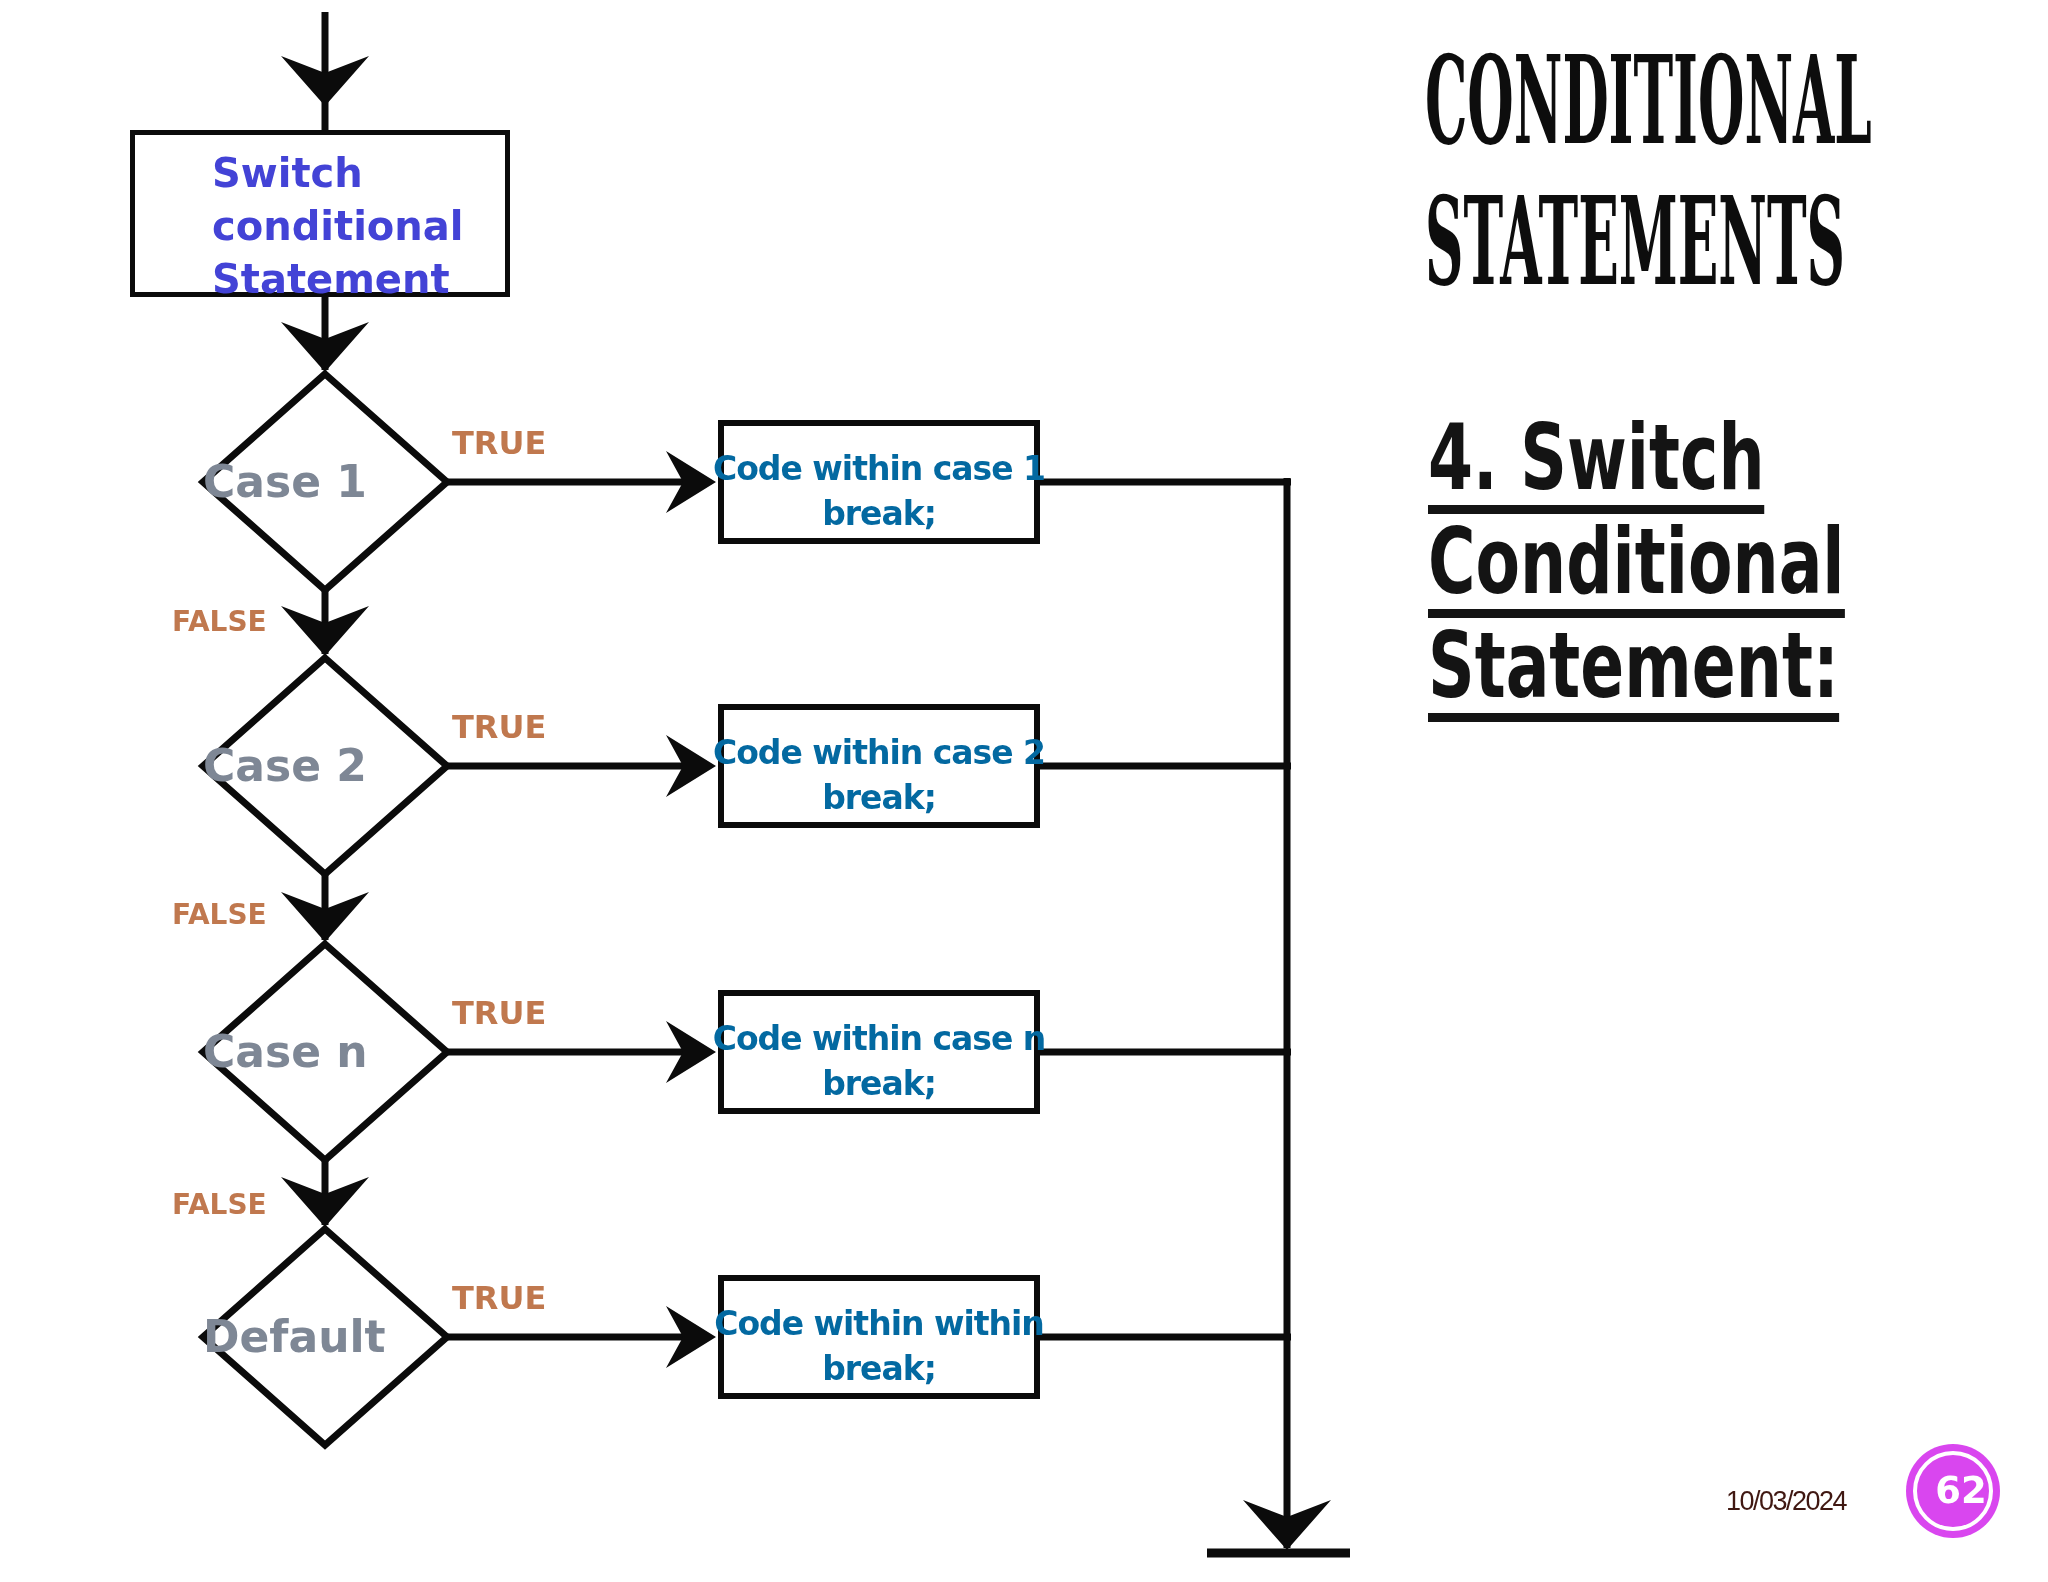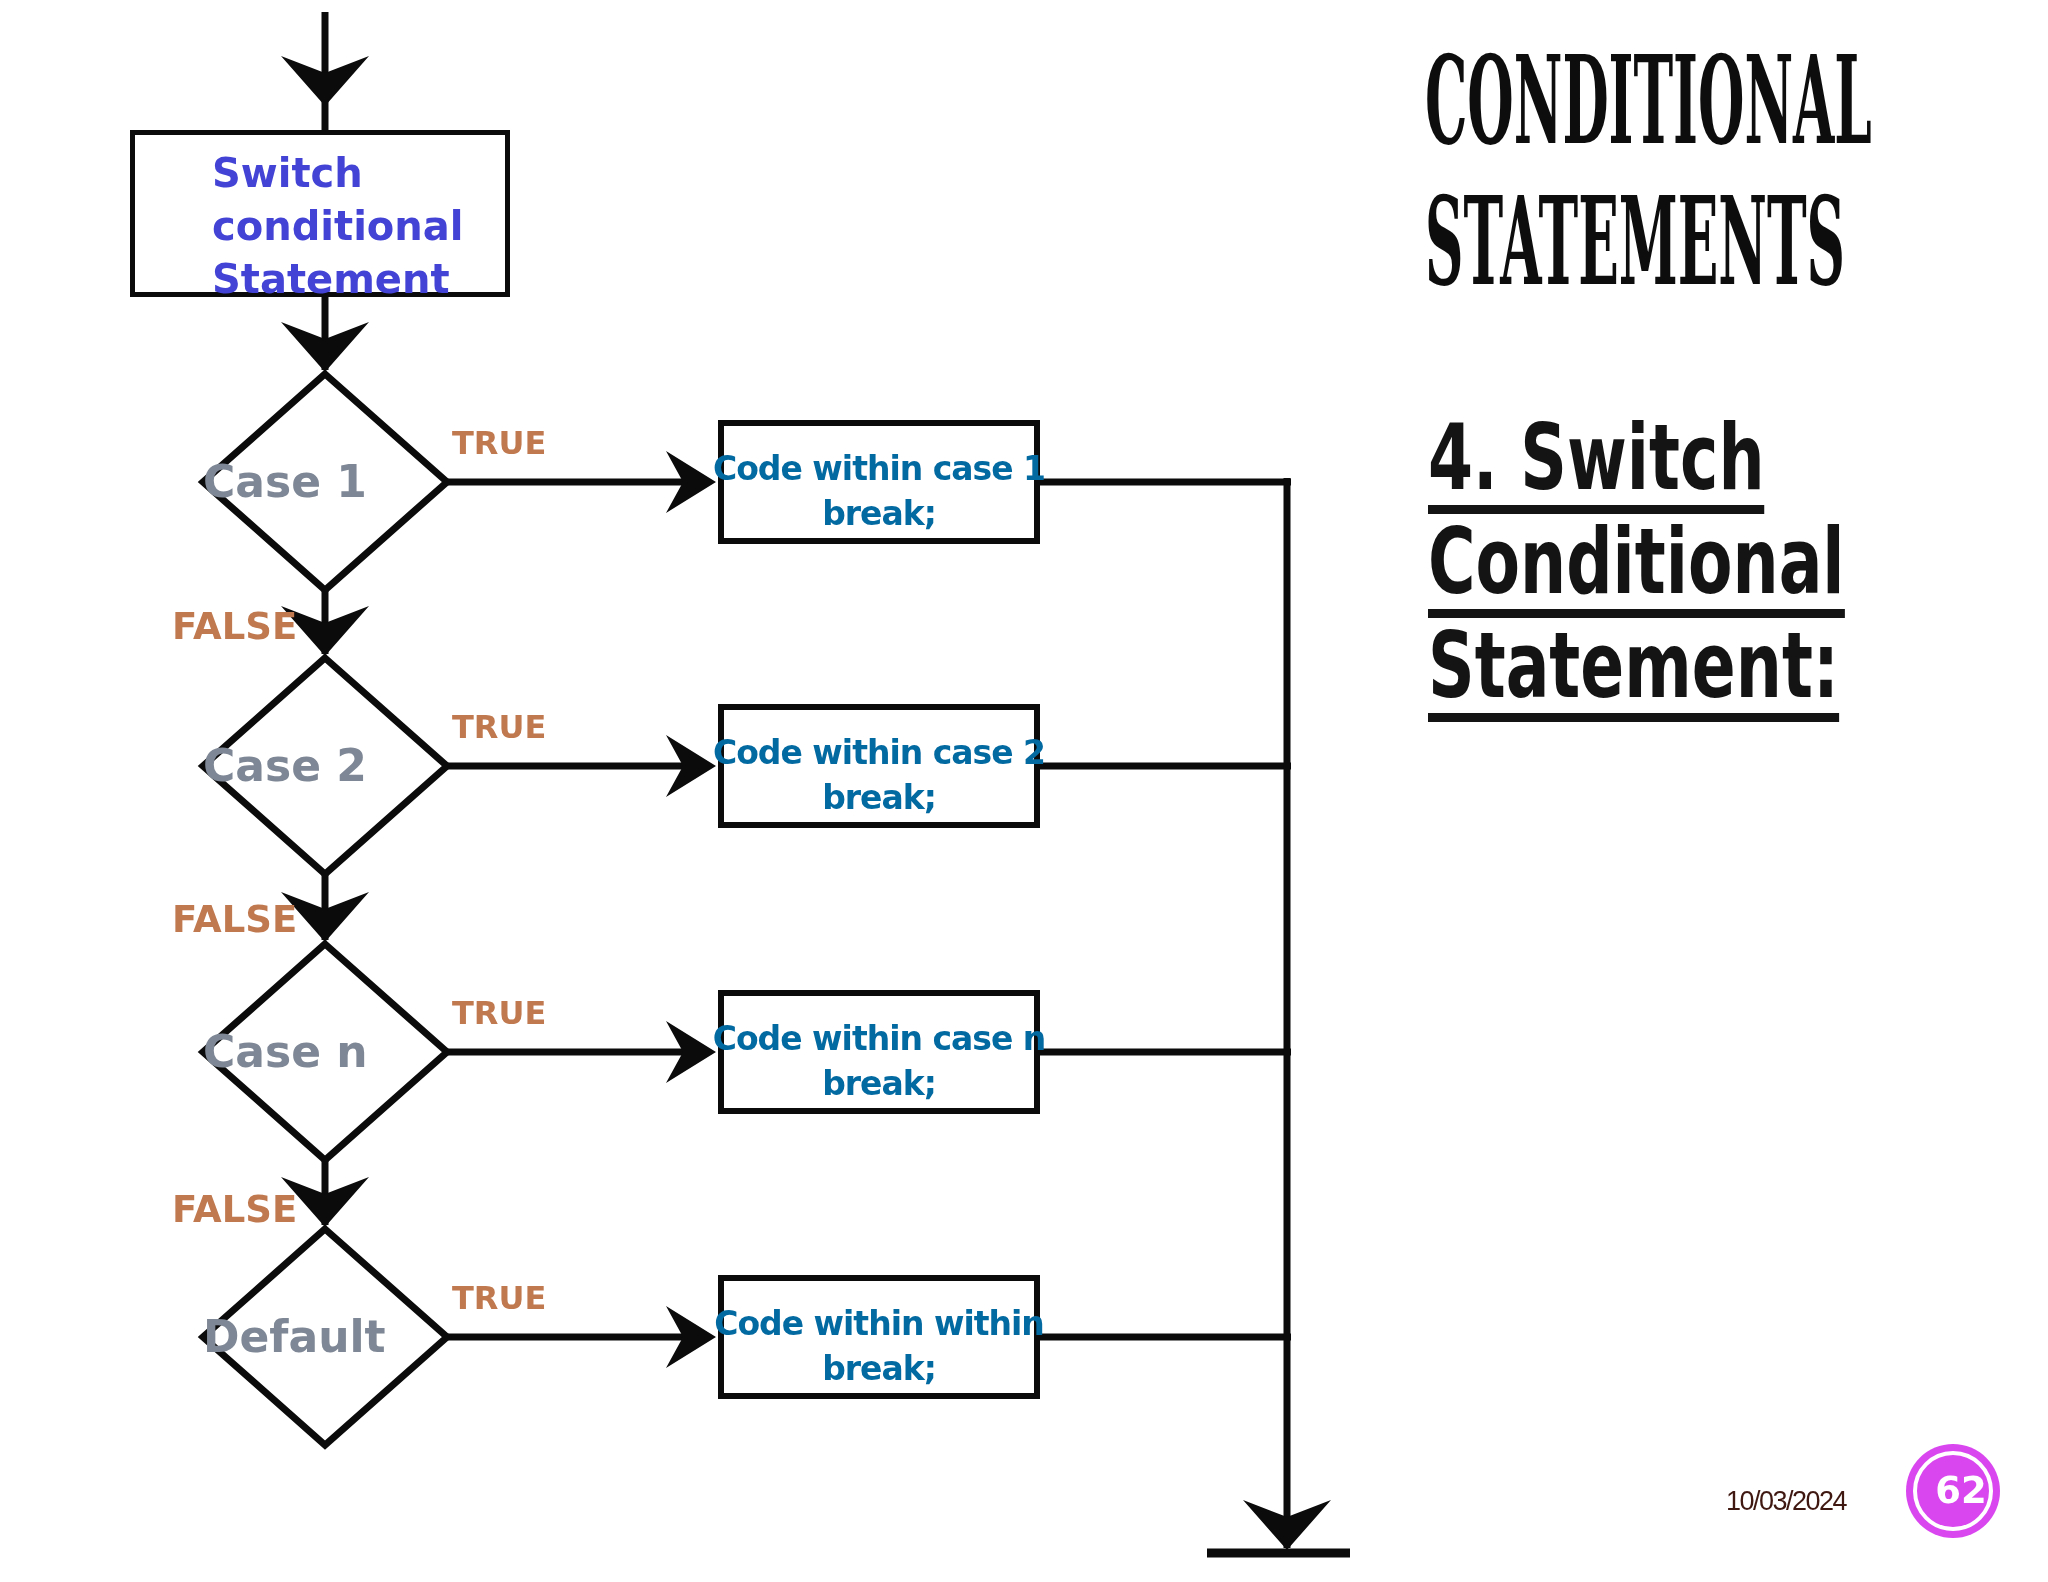--- a/index.html
+++ b/index.html
@@ -41,21 +41,21 @@
   .case-label.r1{top:456px;} .case-label.r2{top:740px;}
   .case-label.r3{top:1026px;} .case-label.r4{top:1311px;}
   .true-label{
     position:absolute;left:452px;width:100px;text-align:left;
     font-size:32px;font-weight:bold;color:#c0784e;white-space:nowrap;
   }
   .true-label.r1{top:424px;} .true-label.r2{top:708px;}
   .true-label.r3{top:994px;} .true-label.r4{top:1279px;}
   .false-label{
     position:absolute;left:172px;width:110px;
-    font-size:37px;font-weight:bold;color:#c0784e;white-space:nowrap;
+    font-size:28px;font-weight:bold;color:#c0784e;white-space:nowrap;
   }
   .false-label.f1{top:605px;} .false-label.f2{top:898px;} .false-label.f3{top:1188px;}
   
   .title-block{
     position:absolute;left:1425px;top:30px;
     transform:scaleX(0.44);transform-origin:left top;
     font-family:"DejaVu Serif", serif;font-weight:bold;
     font-size:121px;line-height:141px;color:#0d0d0d;white-space:nowrap;
   }
   .heading-block{

